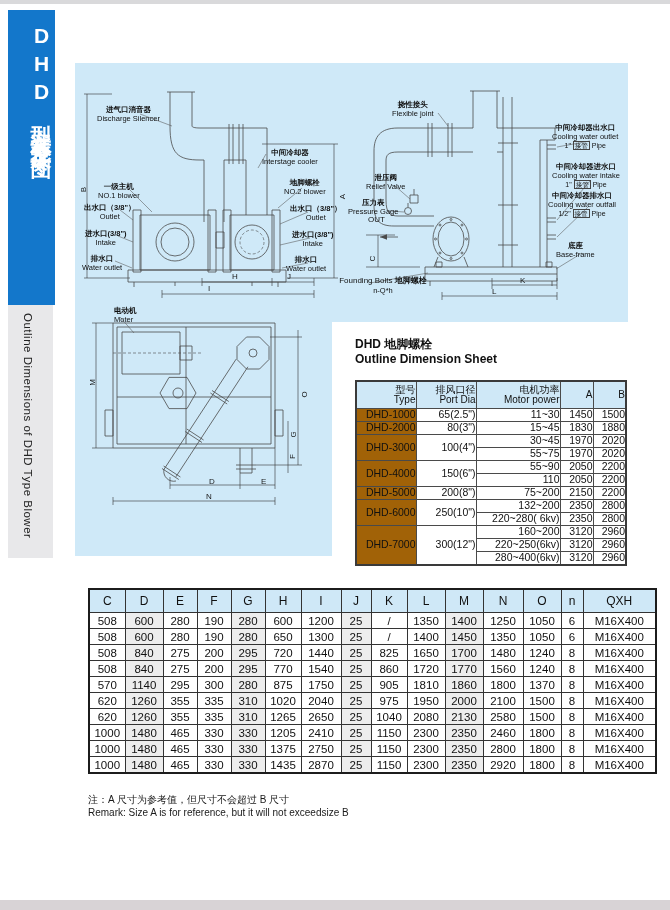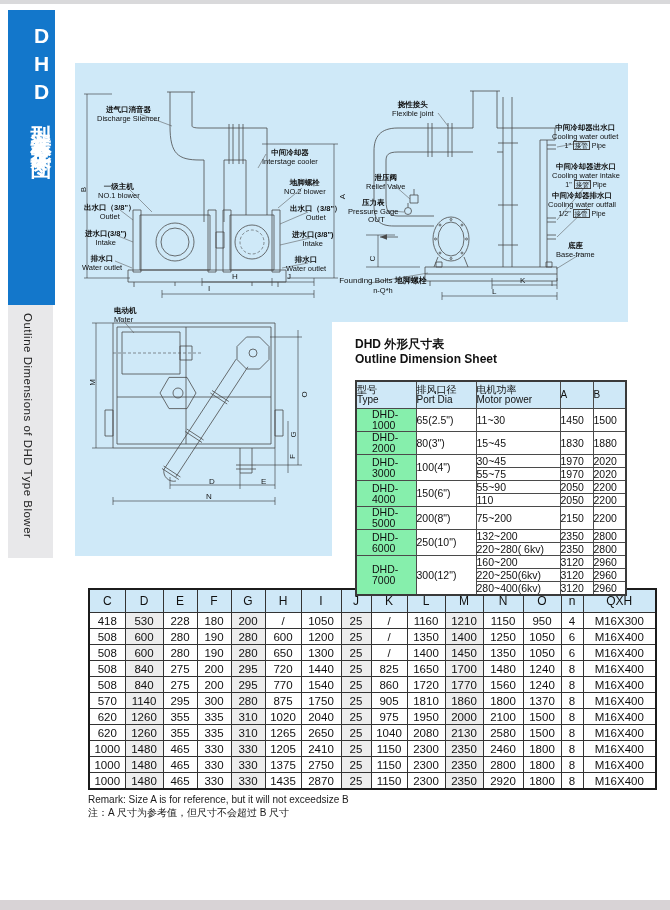--- a/index.html
+++ b/index.html
@@ -37,24 +37,24 @@
   .inline-lb .cn{font-weight:700;font-size:8px;}
   .inline-lb .sub{display:block;text-align:center;font-size:7.5px;}
   .dim-letter{position:absolute;font-size:8px;color:#1a1a1a;z-index:3;}
   .rot{transform:rotate(-90deg);transform-origin:center;}
 
   
   .sheet-title{position:absolute;left:355px;top:337px;font-size:12px;font-weight:700;line-height:15px;z-index:3;}
   .sheet-unit{position:absolute;left:355px;top:362px;width:268px;text-align:right;font-size:10.5px;z-index:3;}
   table.sheet{position:absolute;left:355px;top:380px;width:270px;border-collapse:collapse;
       table-layout:fixed;font-size:10.5px;background:#fff;border:2px solid #3a3a3a;z-index:3;}
-  table.sheet th,table.sheet td{border:1px solid #4a4a4a;text-align:left;padding:0;line-height:1.05;margin-left:40px;}
+  table.sheet th,table.sheet td{border:1px solid #4a4a4a;text-align:right;padding:0;line-height:1.05;margin-left:40px;}
   table.sheet th{background:#cfe8f7;font-weight:400;height:26px;font-size:10px;}
   table.sheet td{height:12px;}
-  table.sheet td.type-cell{background:#86efac;padding-left:15px;}
+  table.sheet td.type-cell{background:#a16207;}
 
   
   table.big{position:absolute;left:88px;top:588px;width:567px;border-collapse:collapse;
       table-layout:fixed;font-size:11.5px;border:2px solid #1c1c1c;}
   table.big th{background:#cfe8f7;border:1px solid #333;height:22px;font-weight:400;font-size:12px;padding:0;}
   table.big td{border:1px solid #333;text-align:center;height:15px;padding:0;}
   table.big td:nth-child(2),table.big td:nth-child(5),
   table.big td:nth-child(8),table.big td:nth-child(11){background:#ededed;}
 
   .remark{position:absolute;left:88px;top:793px;font-size:10px;line-height:13px;color:#1a1a1a;}
@@ -293,21 +293,21 @@
   <span class="dim-letter" style="left:492px;top:287px">L</span>
   <span class="dim-letter rot" style="left:89px;top:378px">M</span>
   <span class="dim-letter rot" style="left:301px;top:390px">O</span>
   <span class="dim-letter rot" style="left:290px;top:430px">G</span>
   <span class="dim-letter rot" style="left:290px;top:452px">F</span>
   <span class="dim-letter" style="left:209px;top:477px">D</span>
   <span class="dim-letter" style="left:261px;top:477px">E</span>
   <span class="dim-letter" style="left:206px;top:492px">N</span>
 
   <div class="sheet-title">
-    <div>DHD 外形尺寸表</div>
+    <div>DHD 地脚螺栓</div>
     <div>Outline Dimension Sheet</div>
   </div>
 
   <table class="sheet">
     <colgroup>
         <col style="width:60px">
         <col style="width:60px">
         <col style="width:84px">
         <col style="width:33px">
         <col style="width:33px">
@@ -431,37 +431,20 @@
           <th>L</th>
           <th>M</th>
           <th>N</th>
           <th>O</th>
           <th>n</th>
           <th>QXH</th>
         </tr>
       </thead>
     <tbody>
         <tr>
-          <td>418</td>
-          <td>530</td>
-          <td>228</td>
-          <td>180</td>
-          <td>200</td>
-          <td>/</td>
-          <td>1050</td>
-          <td>25</td>
-          <td>/</td>
-          <td>1160</td>
-          <td>1210</td>
-          <td>1150</td>
-          <td>950</td>
-          <td>4</td>
-          <td>M16X300</td>
-        </tr>
-        <tr>
           <td>508</td>
           <td>600</td>
           <td>280</td>
           <td>190</td>
           <td>280</td>
           <td>600</td>
           <td>1200</td>
           <td>25</td>
           <td>/</td>
           <td>1350</td>
@@ -621,18 +604,18 @@
           <td>2350</td>
           <td>2920</td>
           <td>1800</td>
           <td>8</td>
           <td>M16X400</td>
         </tr>
       </tbody>
   </table>
 
   <div class="remark">
+    <div>注：A 尺寸为参考值，但尺寸不会超过 B 尺寸</div>
     <div>Remark: Size A is for reference, but it will not exceedsize B</div>
-    <div>注：A 尺寸为参考值，但尺寸不会超过 B 尺寸</div>
   </div>
 
   <div class="edge-bottom"></div>
 </div>
 
 </body></html>

